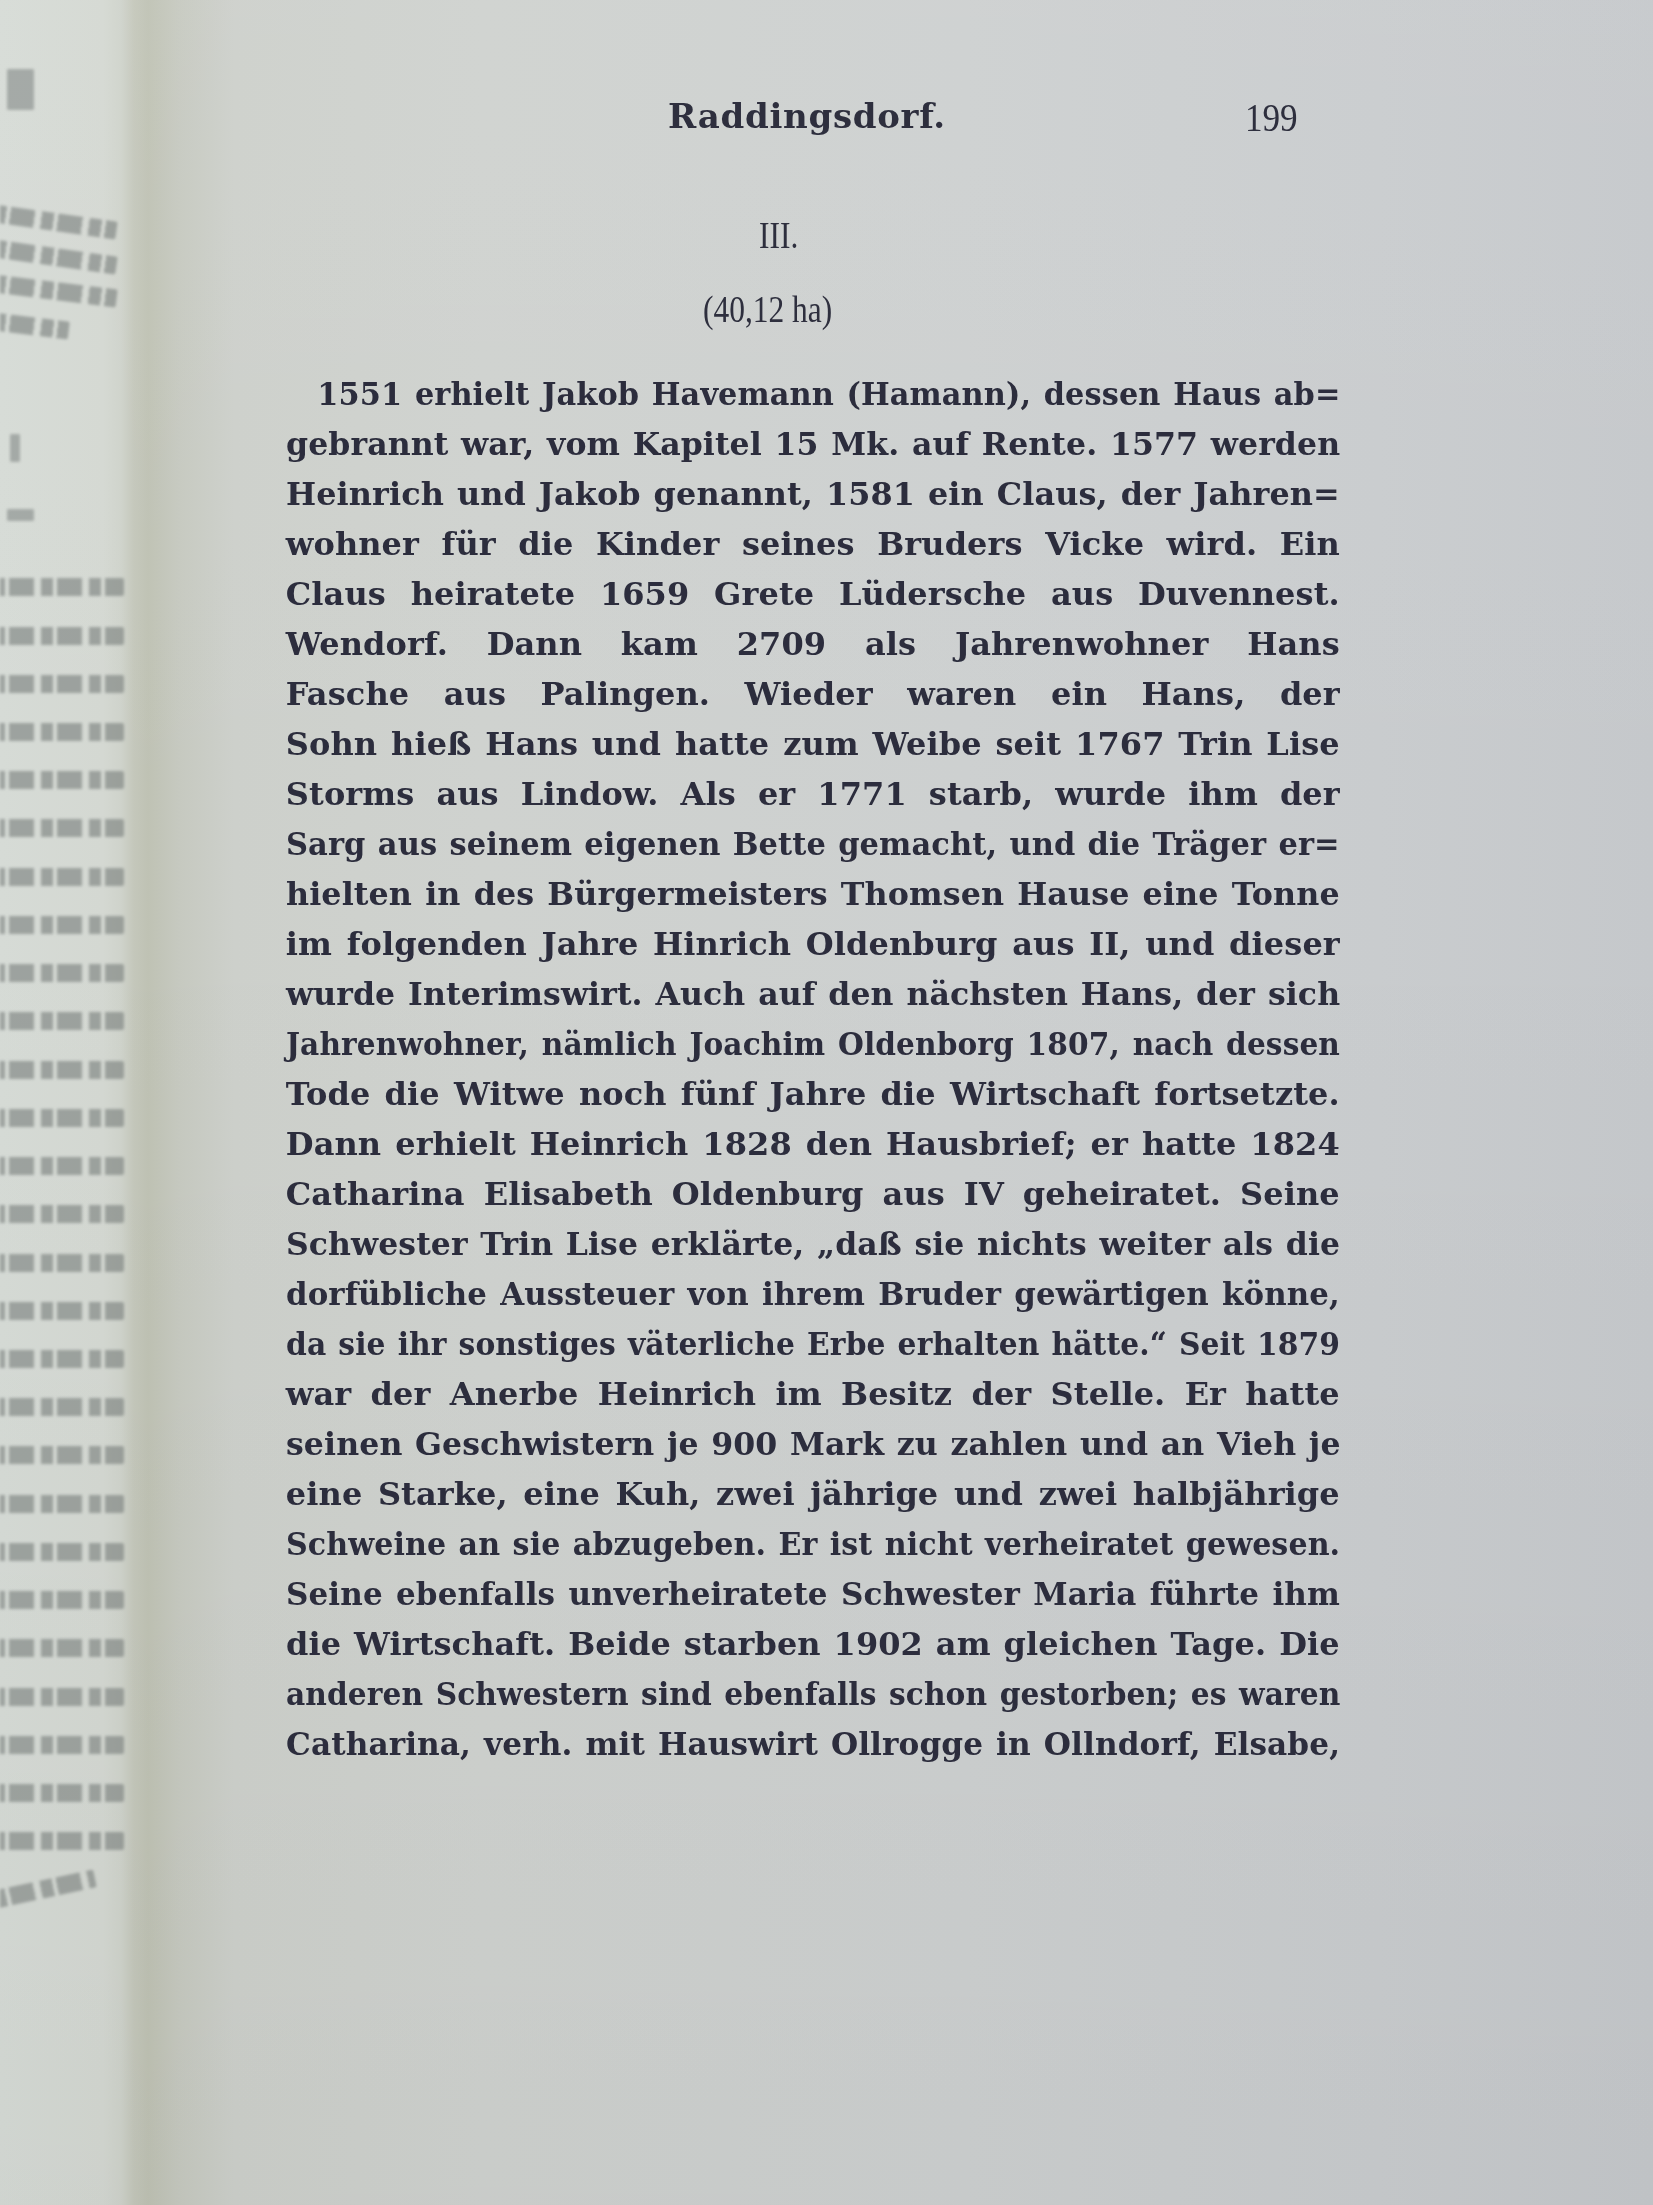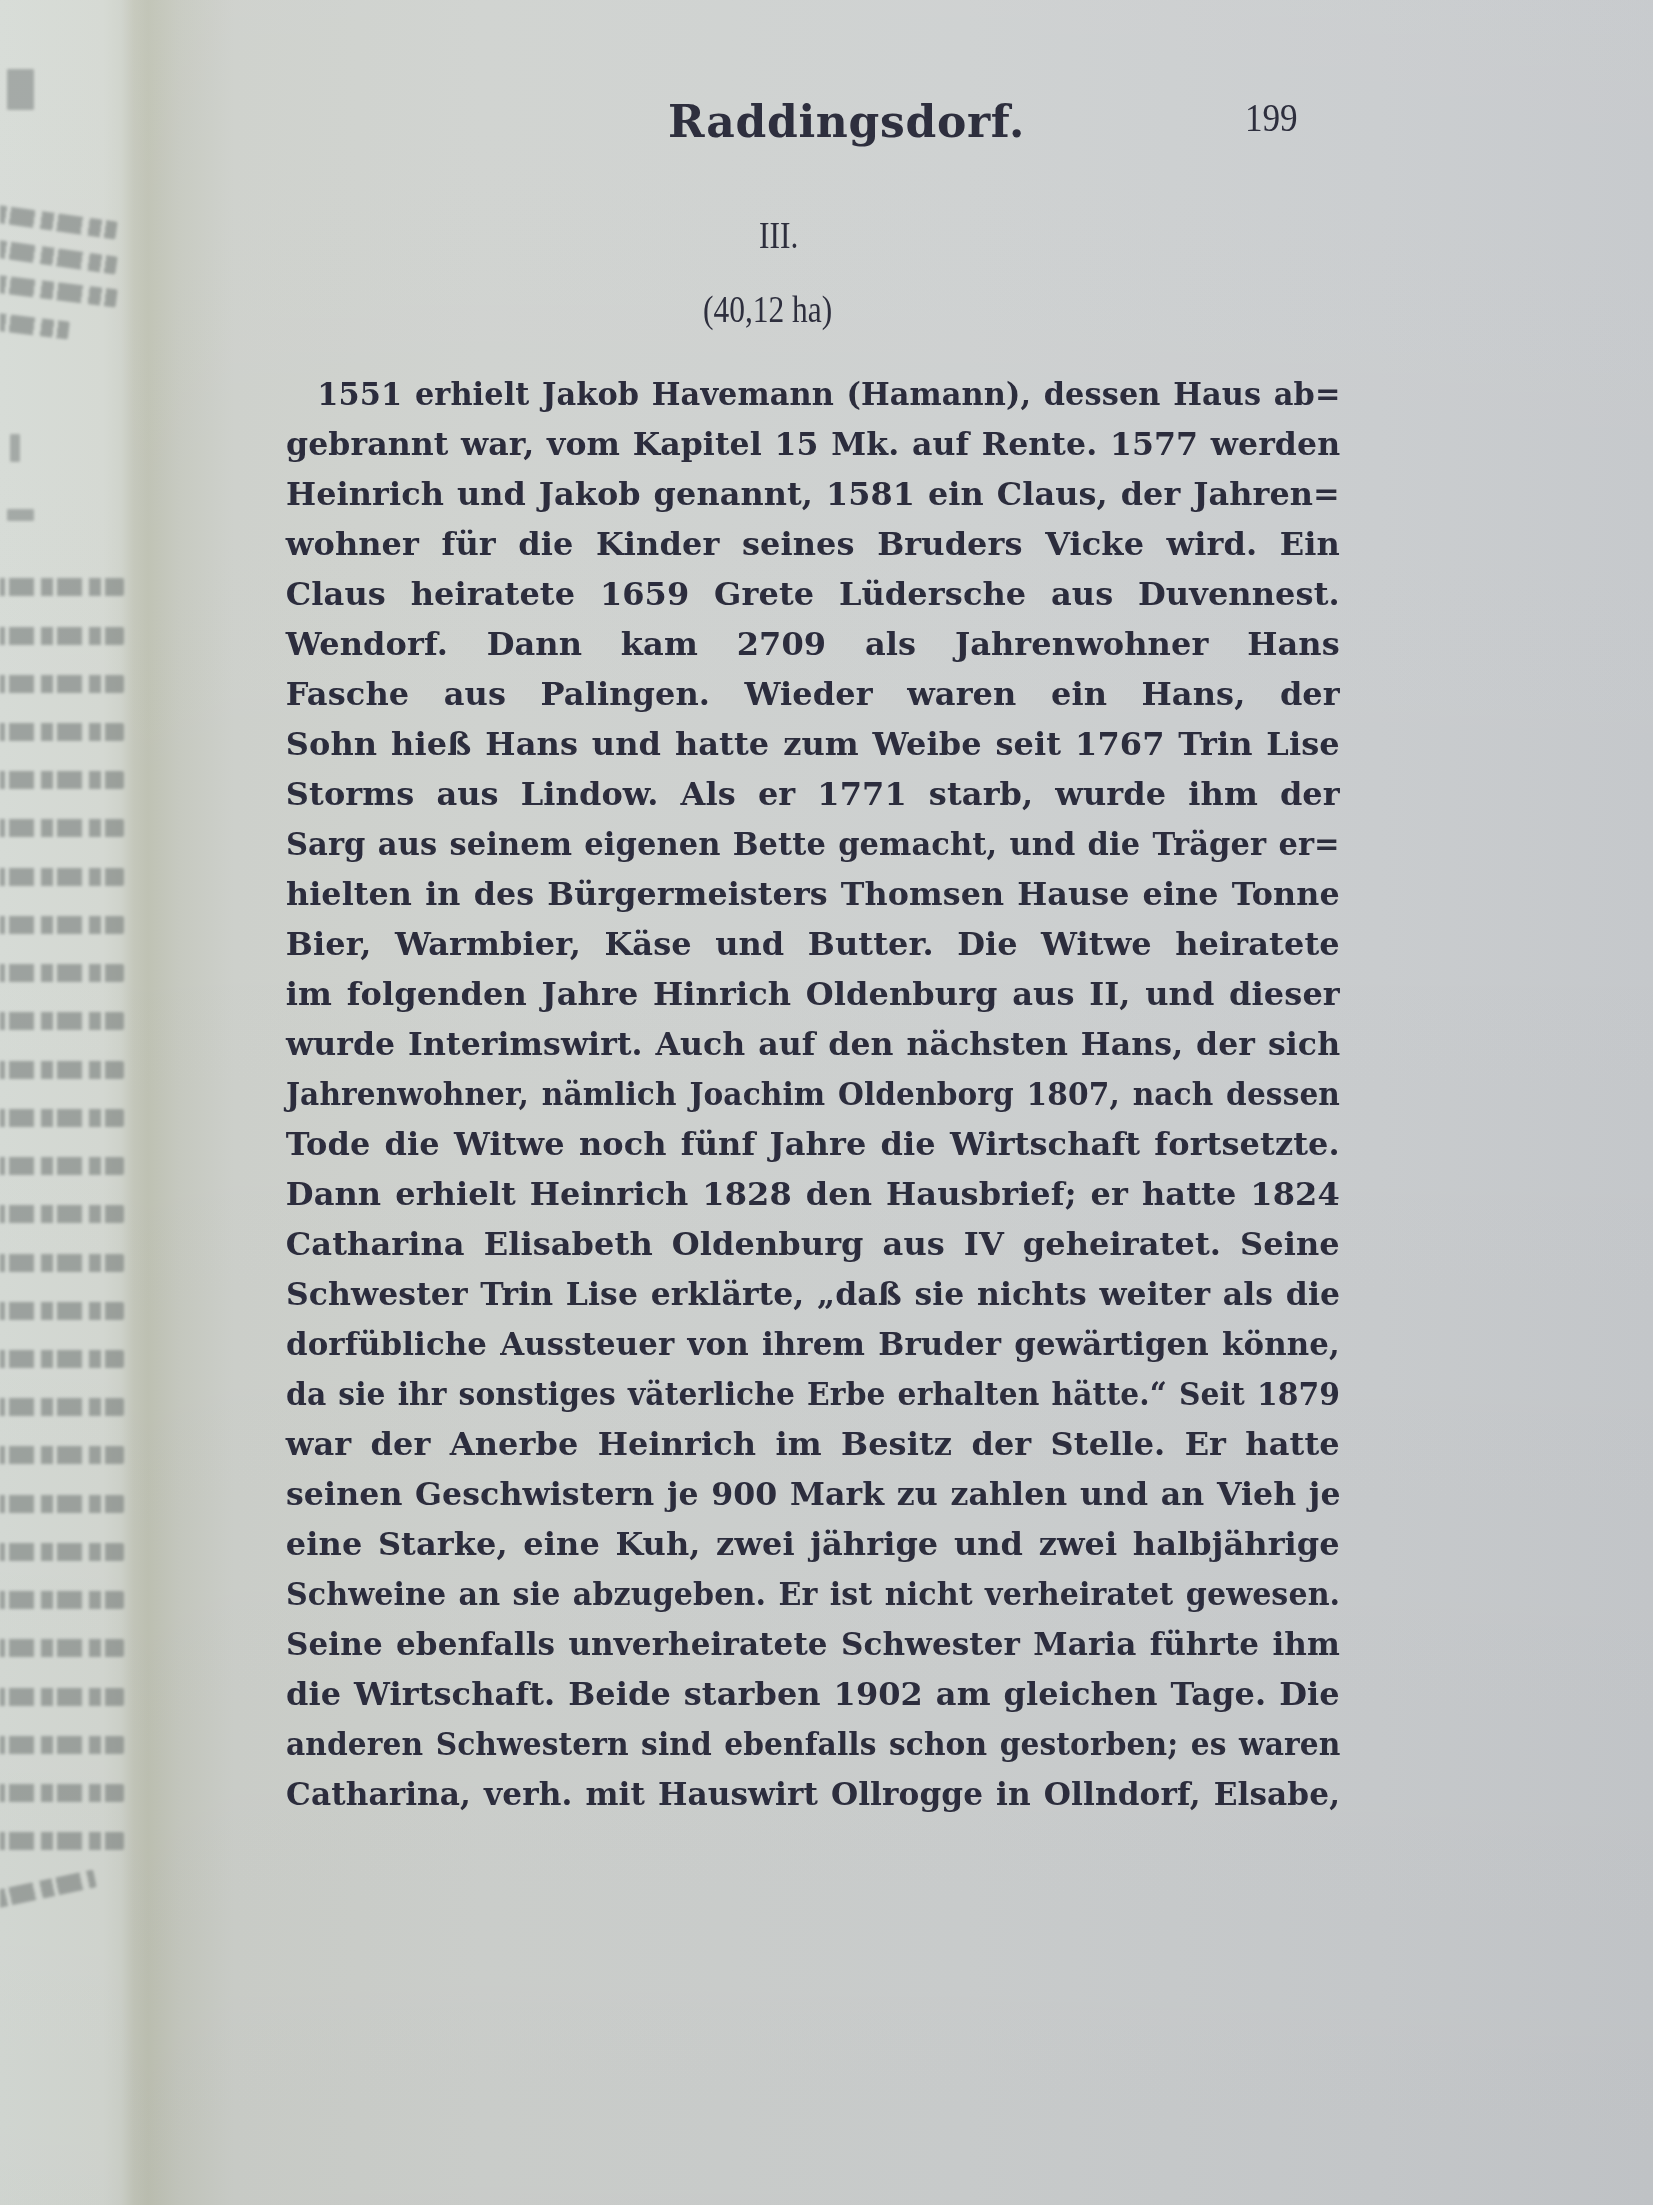--- a/index.html
+++ b/index.html
@@ -82,21 +82,21 @@
     .running-head {
       position: relative;
       height: 62px;
     }
     .running-title {
       position: absolute;
       left: 396px;
       top: 0;
       font-family: "DejaVu Serif", serif;
       font-weight: bold;
-      font-size: 44px;
+      font-size: 34px;
       letter-spacing: 0.7px;
       color: #2e2f3e;
     }
     .page-number {
       position: absolute;
       left: 973px;
       top: -1.4px;
       font-family: "Liberation Serif", serif;
       font-size: 39px;
       color: #2e2f3e;
@@ -207,21 +207,20 @@
     <div class="line" style="transform: scaleX(0.9852); width: 1070px;">gebrannt war, vom Kapitel 15 Mk. auf Rente.  1577 werden</div>
     <div class="line" style="transform: scaleX(0.9961); width: 1058px;">Heinrich und Jakob genannt, 1581 ein Claus, der Jahren=</div>
     <div class="line">wohner für die Kinder seines Bruders Vicke wird.  Ein</div>
     <div class="line">Claus heiratete 1659 Grete Lüdersche aus Duvennest.</div>
     <div class="line">Wendorf.  Dann kam 2709 als Jahrenwohner Hans</div>
     <div class="line">Fasche aus Palingen.  Wieder waren ein Hans, der</div>
     <div class="line">Sohn hieß Hans und hatte zum Weibe seit 1767 Trin Lise</div>
     <div class="line">Storms aus Lindow.  Als er 1771 starb, wurde ihm der</div>
     <div class="line" style="transform: scaleX(0.9527); width: 1106px;">Sarg aus seinem eigenen Bette gemacht, und die Träger er=</div>
     <div class="line" style="transform: scaleX(0.9922); width: 1062px;">hielten in des Bürgermeisters Thomsen Hause eine Tonne</div>
-    <div class="line">Bier, Warmbier, Käse und Butter.  Die Witwe heiratete</div>
     <div class="line">im folgenden Jahre Hinrich Oldenburg aus II, und dieser</div>
     <div class="line" style="transform: scaleX(0.9852); width: 1070px;">wurde Interimswirt.  Auch auf den nächsten Hans, der sich</div>
     <div class="line" style="transform: scaleX(0.9262); width: 1138px;">Jahrenwohner, nämlich Joachim Oldenborg 1807, nach dessen</div>
     <div class="line">Tode die Witwe noch fünf Jahre die Wirtschaft fortsetzte.</div>
     <div class="line">Dann erhielt Heinrich 1828 den Hausbrief; er hatte 1824</div>
     <div class="line">Catharina Elisabeth Oldenburg aus IV geheiratet.  Seine</div>
     <div class="line" style="transform: scaleX(0.9833); width: 1072px;">Schwester Trin Lise erklärte, „daß sie nichts weiter als die</div>
     <div class="line" style="transform: scaleX(0.9641); width: 1093px;">dorfübliche Aussteuer von ihrem Bruder gewärtigen könne,</div>
     <div class="line" style="transform: scaleX(0.9295); width: 1134px;">da sie ihr sonstiges väterliche Erbe erhalten hätte.“  Seit 1879</div>
     <div class="line">war der Anerbe Heinrich im Besitz der Stelle.  Er hatte</div>

